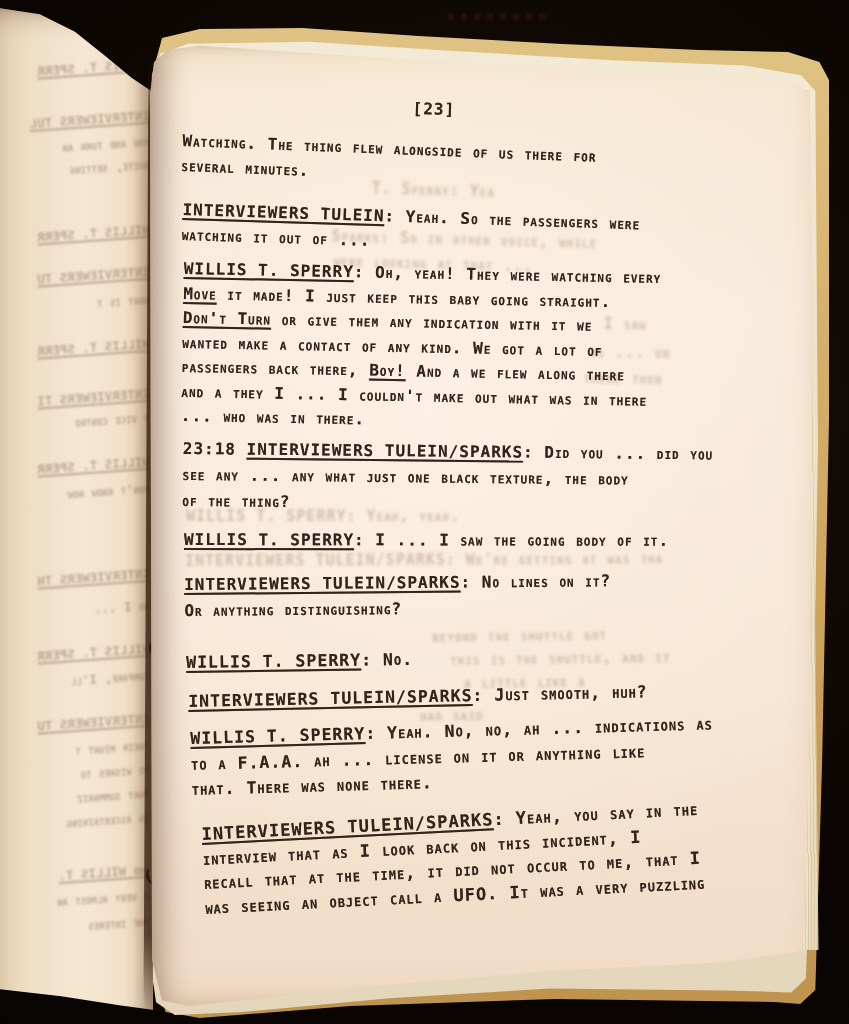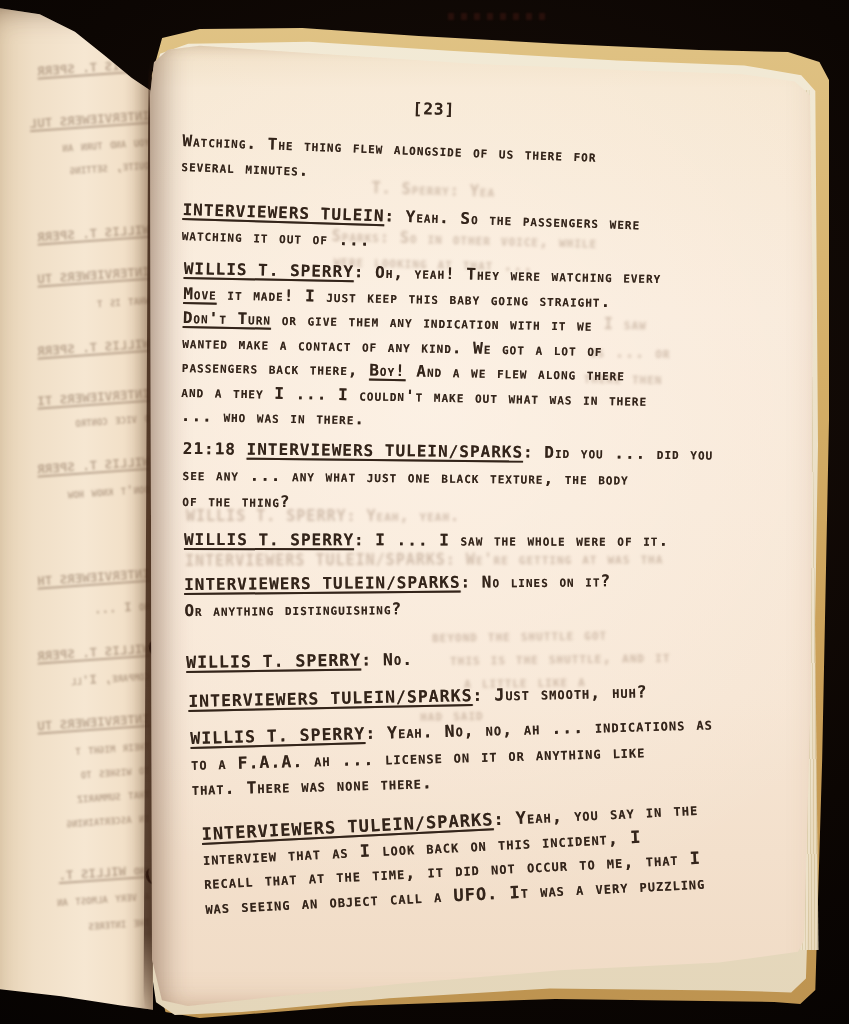--- a/index.html
+++ b/index.html
@@ -173,24 +173,24 @@
 several minutes.</span></div>
       <div class="para p1"><span class="u">INTERVIEWERS TULEIN</span><span>: Yeah. So the passengers were
 watching it out of ...</span></div>
       <div class="para p2"><span class="u">WILLIS T. SPERRY</span><span>: Oh, yeah! They were watching every
 </span><span class="u">Move</span><span> it made! I just keep this baby going straight.
 </span><span class="u">Don't Turn</span><span> or give them any indication with it we
 wanted make a contact of any kind. We got a lot of
 passengers back there, </span><span class="u">Boy!</span><span> And a we flew along there
 and a they I ... I couldn't make out what was in there
 ... who was in there.</span></div>
-      <div class="para p3"><span>21:18 </span><span class="u">INTERVIEWERS TULEIN/SPARKS</span><span>: Did you ... did you
+      <div class="para p3"><span>23:18 </span><span class="u">INTERVIEWERS TULEIN/SPARKS</span><span>: Did you ... did you
 see any ... any what just one black texture, the body
 of the thing?</span></div>
-      <div class="para p4"><span class="u">WILLIS T. SPERRY</span><span>: I ... I saw the whole were of it.</span></div>
+      <div class="para p4"><span class="u">WILLIS T. SPERRY</span><span>: I ... I saw the going body of it.</span></div>
       <div class="para p5"><span class="u">INTERVIEWERS TULEIN/SPARKS</span><span>: No lines on it?
 Or anything distinguishing?</span></div>
       <div class="para p6"><span class="u">WILLIS T. SPERRY</span><span>: No.</span></div>
       <div class="para p7"><span class="u">INTERVIEWERS TULEIN/SPARKS</span><span>: Just smooth, huh?</span></div>
       <div class="para p8"><span class="u">WILLIS T. SPERRY</span><span>: Yeah. No, no, ah ... indications as
 to a F.A.A. ah ... license on it or anything like
 that. There was none there.</span></div>
       <div class="para p9"><span class="u">INTERVIEWERS TULEIN/SPARKS</span><span>: Yeah, you say in the
 interview that as I look back on this incident, I
 recall that at the time, it did not occur to me, that I

